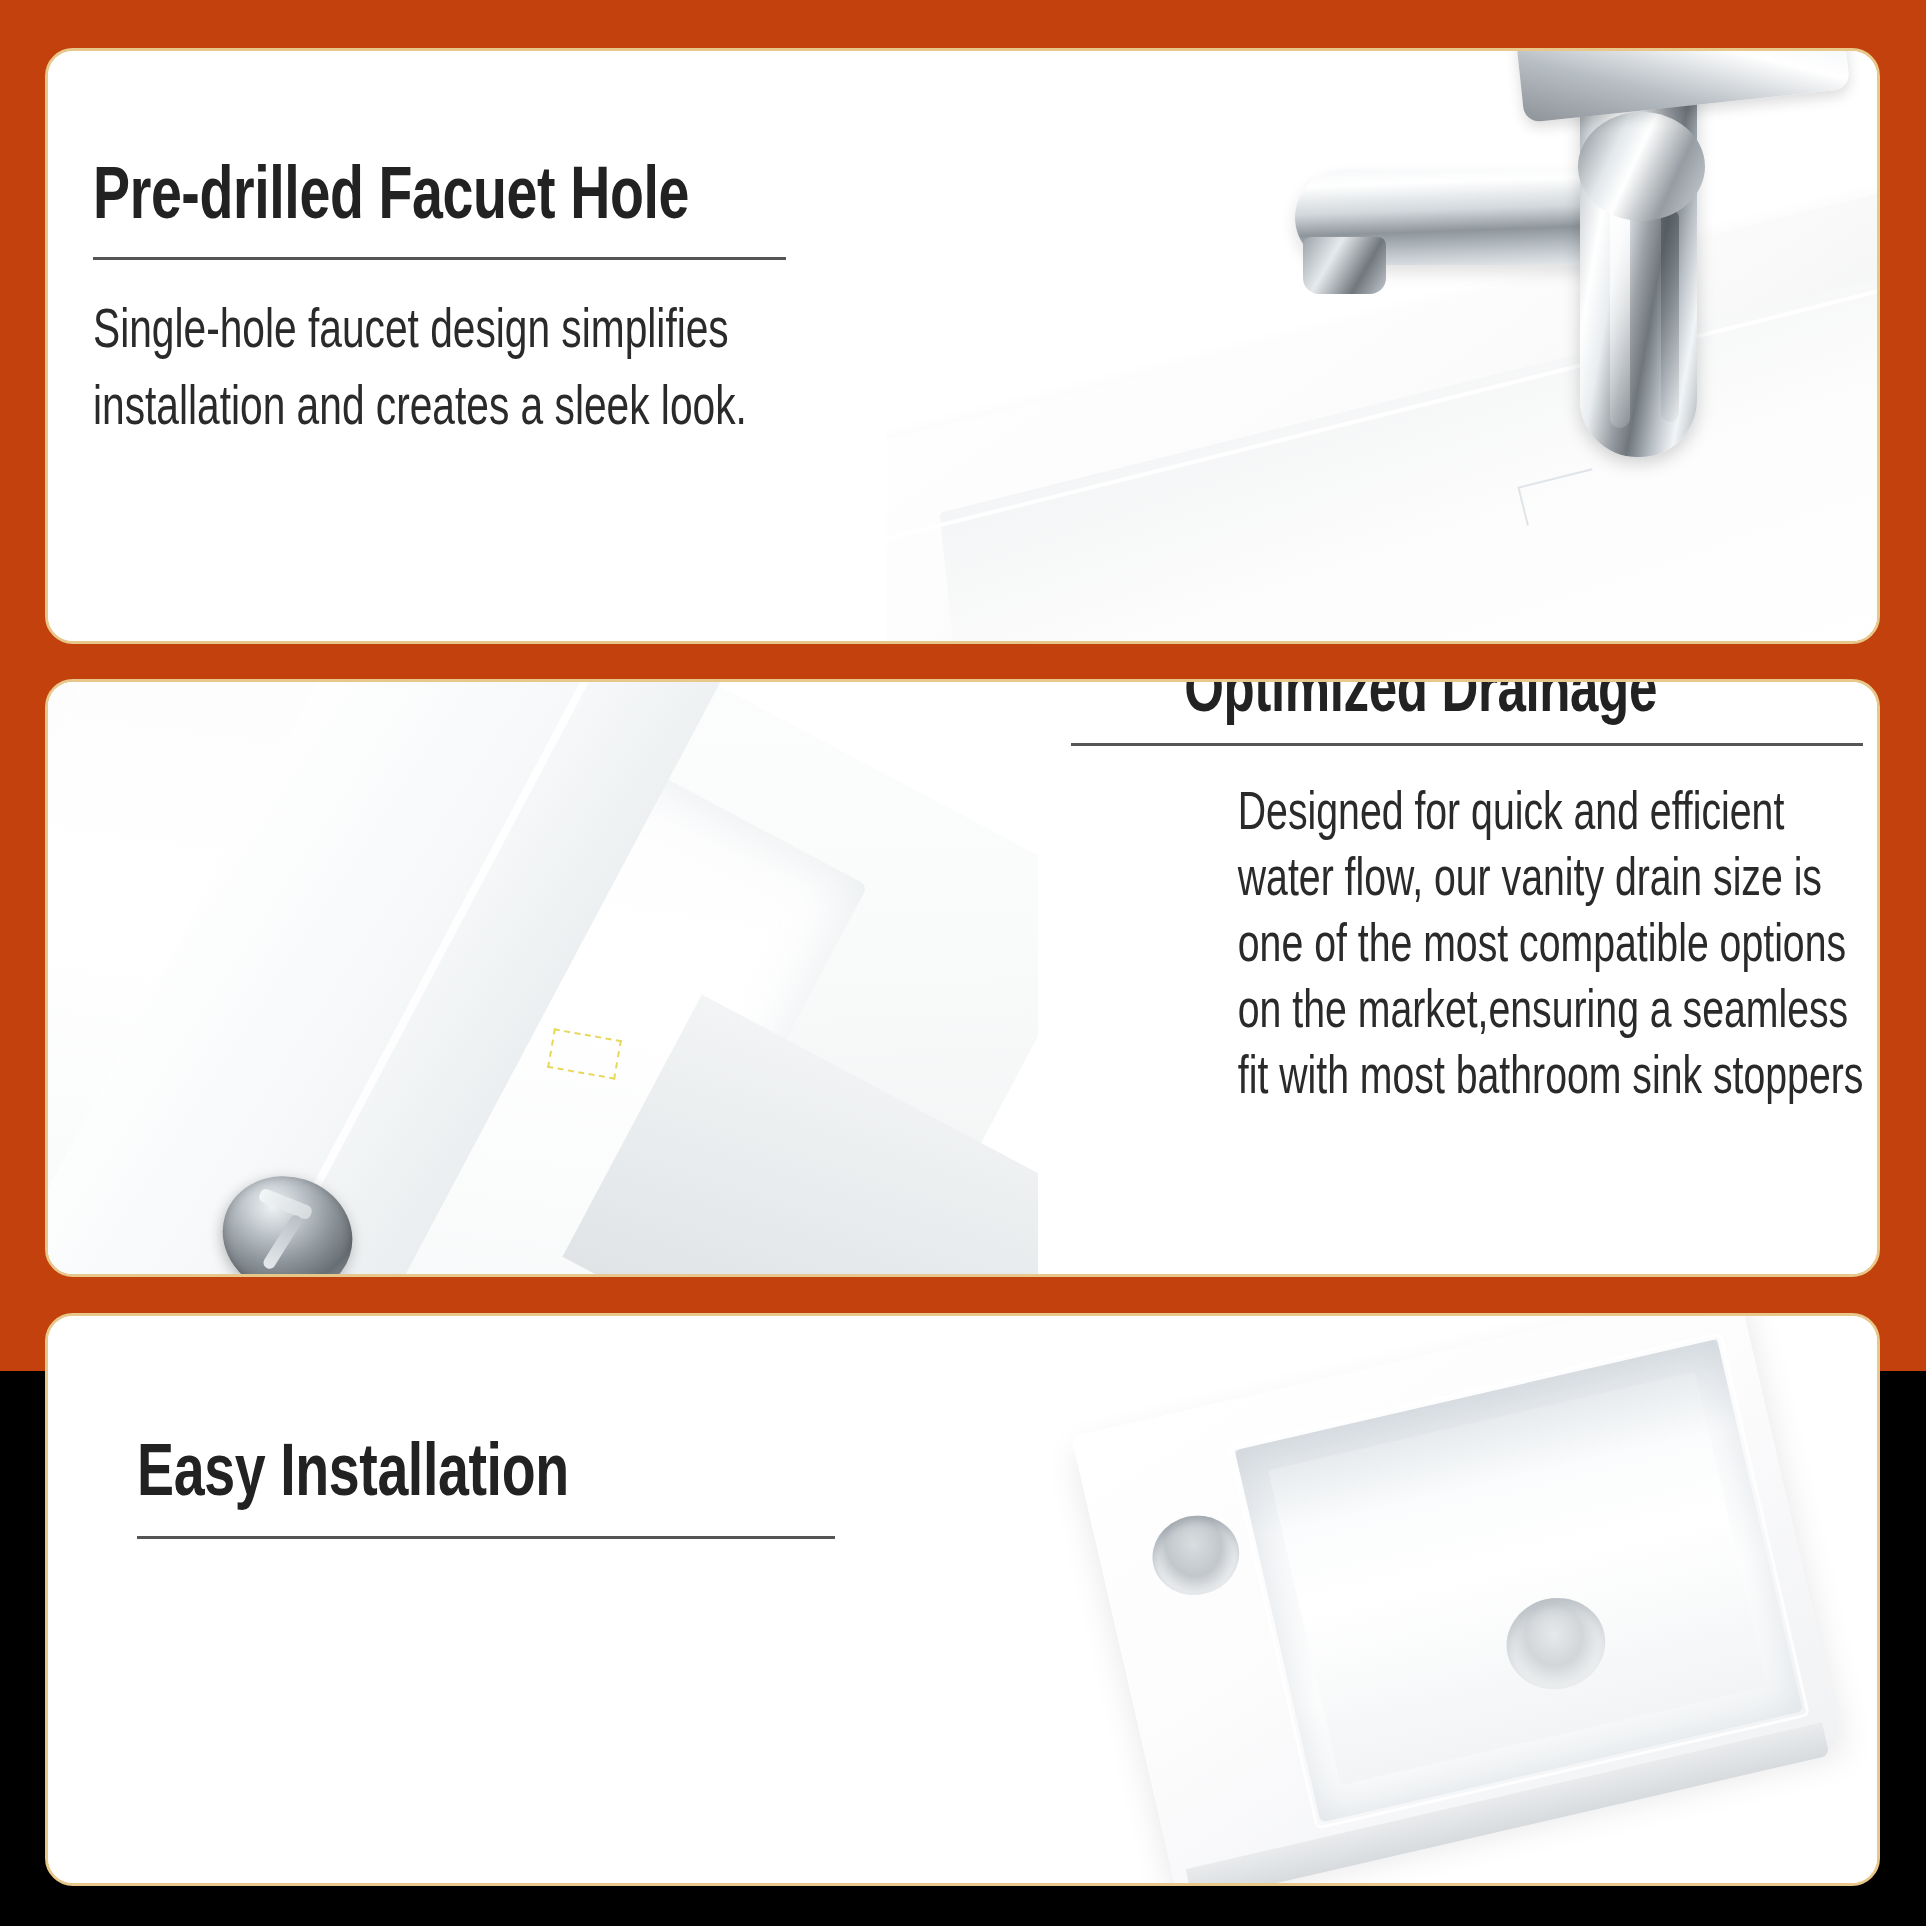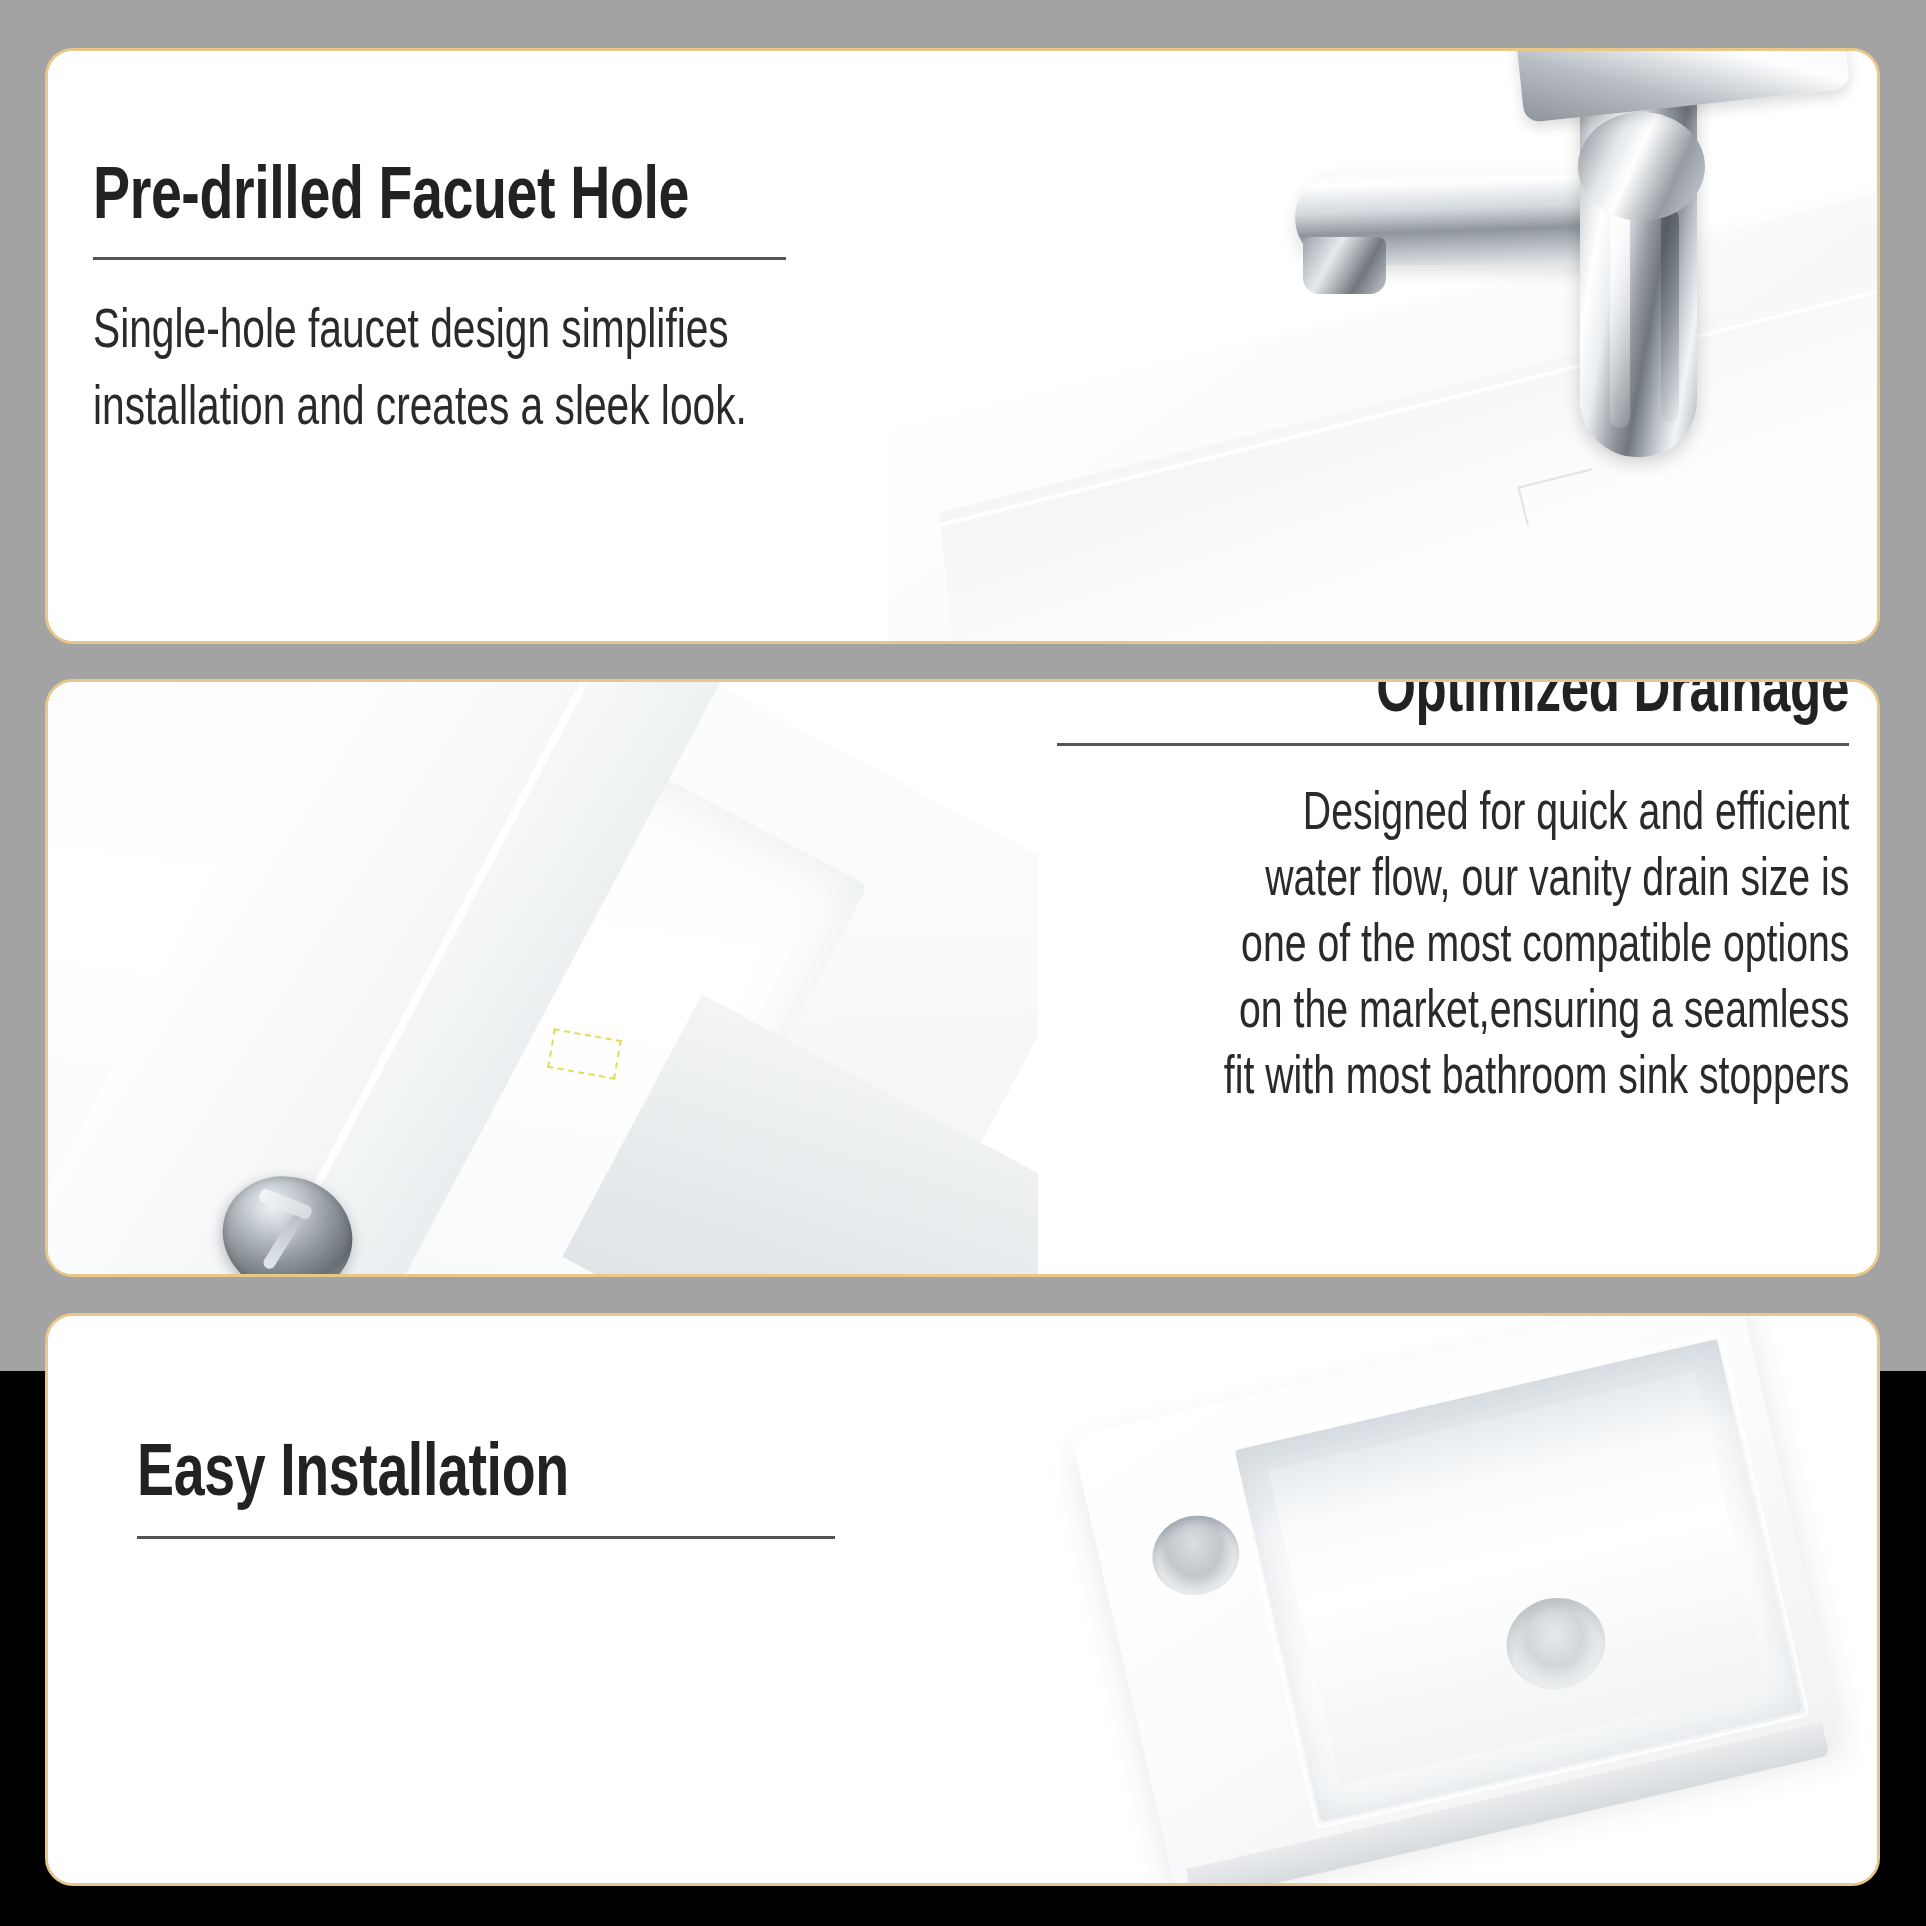--- a/index.html
+++ b/index.html
@@ -7,21 +7,21 @@
   html, body {
     width:1927px; height:1927px;
     background:#000000;
     font-family:"Liberation Sans", sans-serif;
     overflow:hidden;
   }
 
   #stage {
     position:relative;
     width:1927px; height:1371px;
-    background:#a3a3a3;
+    background:#c2410c;
   }
 
   
   .panel {
     position:absolute;
     left:45px;
     width:1835px;
     background:#ffffff;
     border:3px solid #e8c88a;
     border-radius:28px;
@@ -64,21 +64,21 @@
   }
 
   
   #p1-text { left:45px; top:99px; }
   #p1-text .heading { font-size:75px; line-height:85px; }
   #p1-text .divider { width:693px; margin-top:22px; }
   #p1-text .body-line { font-size:55px; line-height:77px; margin-top:0; }
   #p1-body-wrap { margin-top:30px; }
 
   
-  #p2-text { right:28px; top:-34px; text-align:right; }
+  #p2-text { right:14px; top:-34px; }
   #p2-text .heading {
     font-size:69px; line-height:79px;
     transform-origin:right top;
     display:inline-block;
   }
   #p2-text .divider { width:792px; margin-top:16px; margin-left:auto; }
   #p2-body-wrap { margin-top:32px; }
   #p2-text .body-line {
     font-size:53px; line-height:66px;
     transform-origin:right top;

